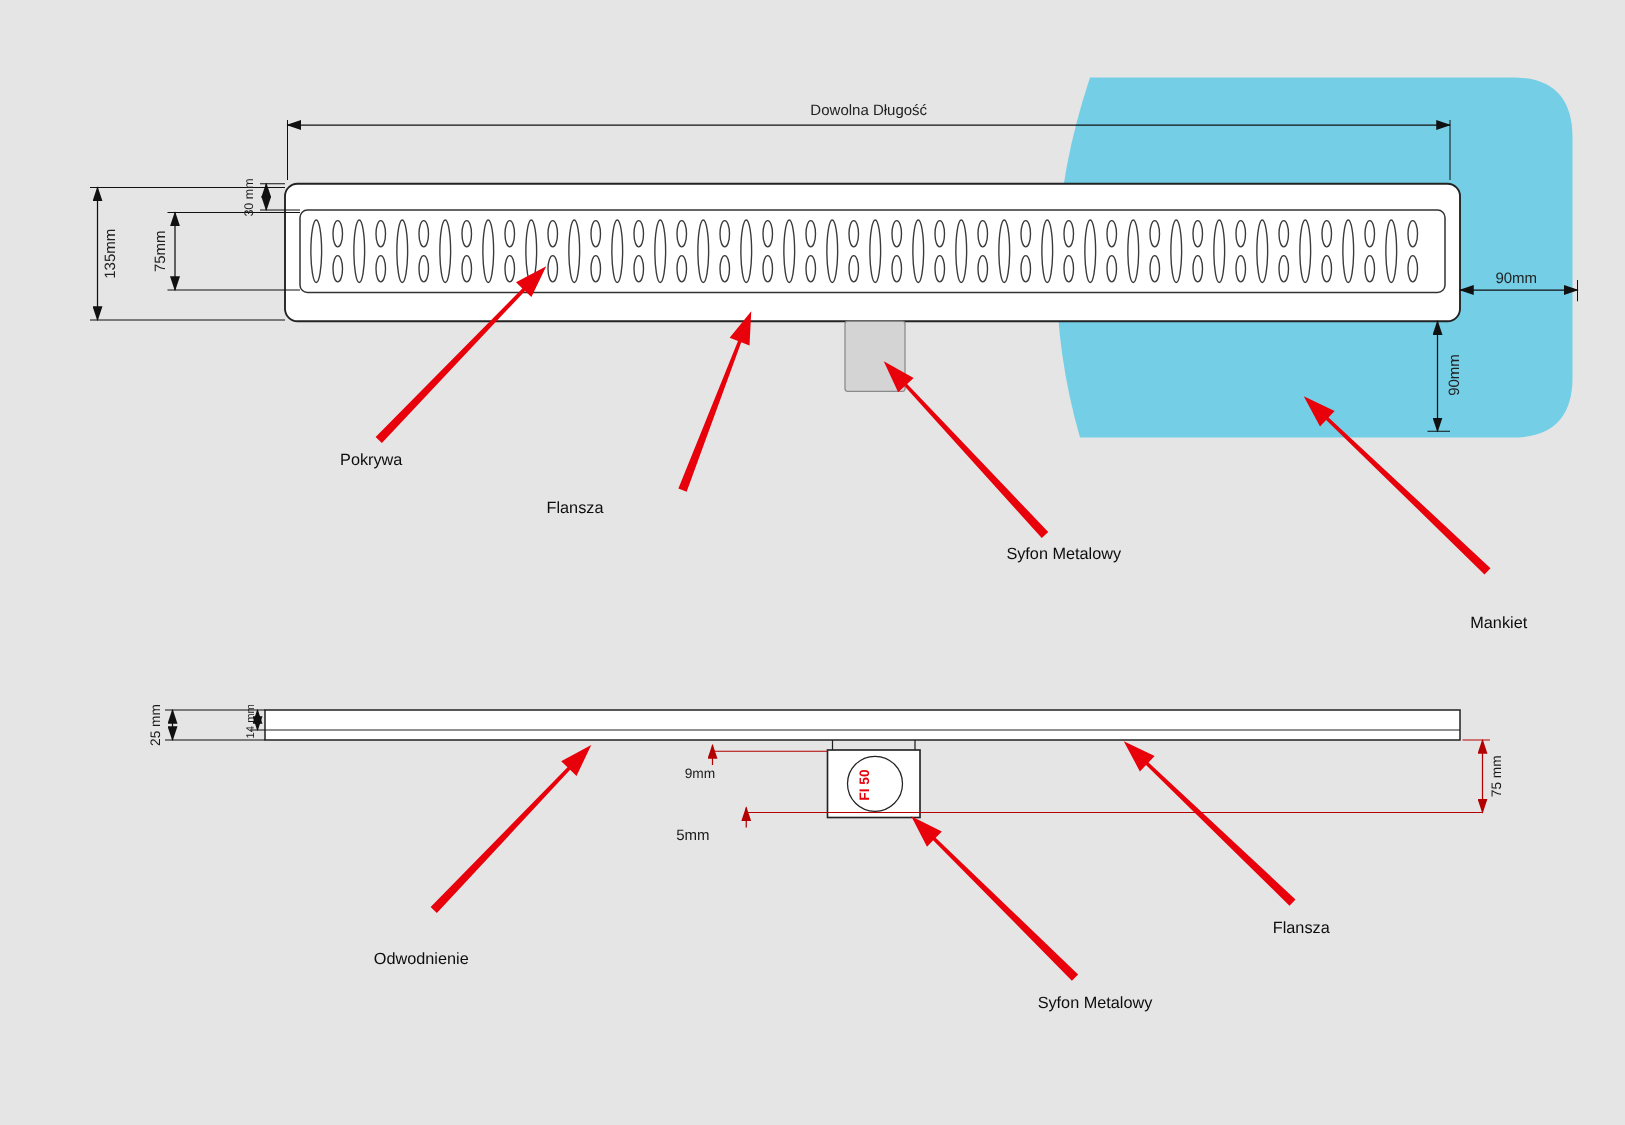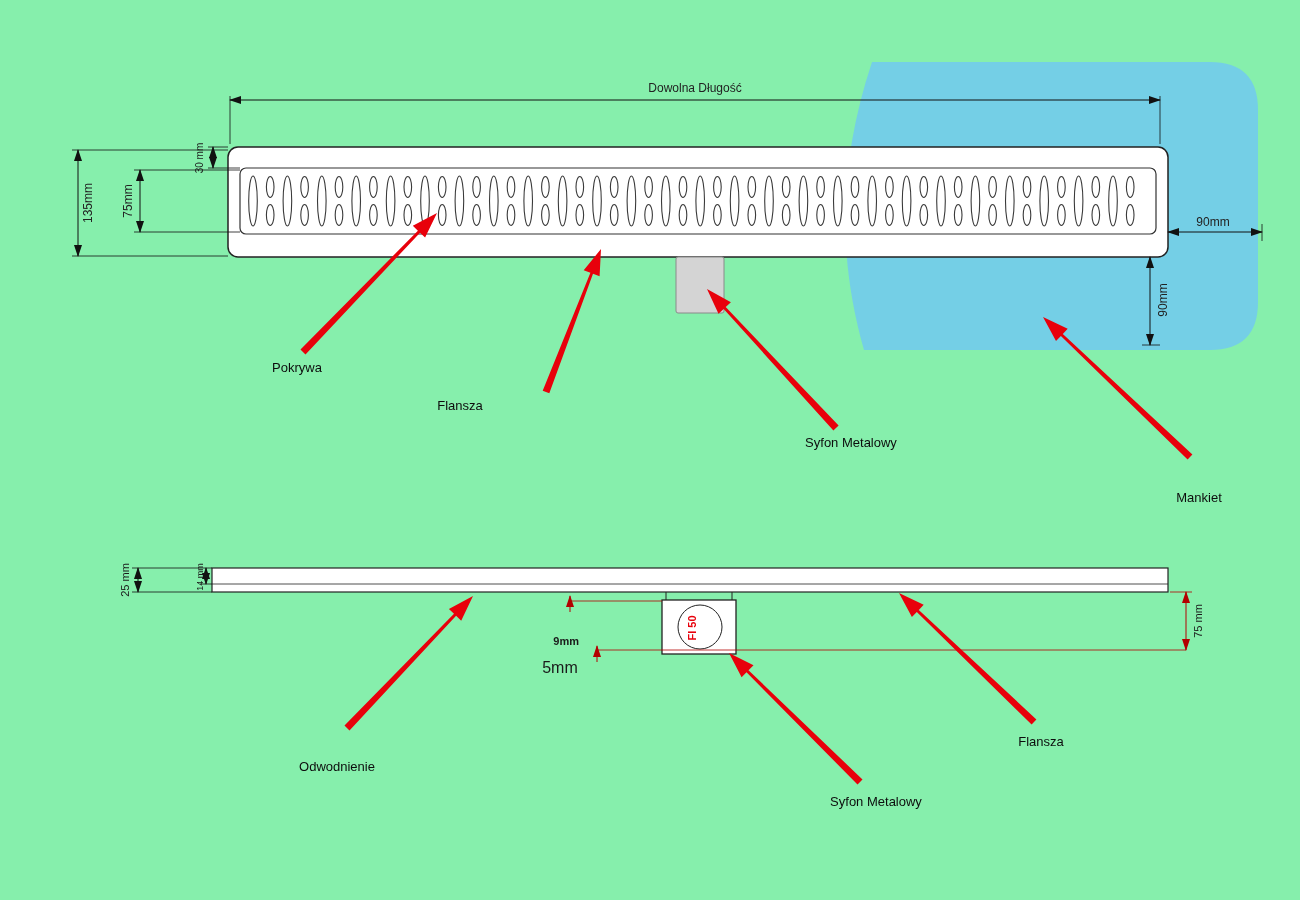--- a/index.html
+++ b/index.html
@@ -1,16 +1,16 @@
 <!DOCTYPE html>
 <html><head>
 <meta charset="utf-8">
 <style>
   html,body{margin:0;padding:0;background:#ffffff;}
-  .canvas{position:relative;width:1300px;height:900px;background:#86efac;
+  .canvas{position:relative;width:1300px;height:900px;background:#e5e5e5;
           font-family:"Liberation Sans",sans-serif;overflow:hidden;}
   svg.layer{position:absolute;left:0;top:0;}
   .lbl{position:absolute;color:#1a1a1a;line-height:16px;white-space:nowrap;}
   .c{text-align:center;}
   .dim{font-size:12px;color:#222;}
   .rot{transform:rotate(-90deg);transform-origin:center center;}
   .callout{font-weight:400;font-size:13px;text-align:center;color:#0d0d0d;}
   .pipe{font-size:11px;font-weight:700;color:#e8000b;}
 </style>
 </head>
@@ -170,22 +170,22 @@
   <div class="lbl dim c" style="left:1181px;top:214px;width:64px;">90mm</div>
   <div class="lbl dim c rot" style="left:1133px;top:292px;width:60px;">90mm</div>
 
   <div class="lbl callout" style="left:237px;top:360px;width:120px;">Pokrywa</div>
   <div class="lbl callout" style="left:400px;top:398px;width:120px;">Flansza</div>
   <div class="lbl callout" style="left:771px;top:435px;width:160px;">Syfon Metalowy</div>
   <div class="lbl callout" style="left:1139px;top:490px;width:120px;">Mankiet</div>
 
   <div class="lbl c rot" style="left:97px;top:572px;width:56px;font-size:11px;">25 mm</div>
   <div class="lbl c rot" style="left:178px;top:569px;width:44px;font-size:9px;">14 mm</div>
-  <div class="lbl" style="left:541px;top:633px;width:38px;font-size:11px;text-align:right;font-weight:bold;">9mm</div>
-  <div class="lbl" style="left:541px;top:660px;width:38px;font-size:16px;text-align:center;">5mm</div>
+  <div class="lbl" style="left:541px;top:611px;width:38px;font-size:11px;text-align:center;">9mm</div>
+  <div class="lbl" style="left:541px;top:660px;width:38px;font-size:12px;text-align:left;">5mm</div>
   <div class="lbl c rot pipe" style="left:667px;top:620px;width:50px;">FI 50</div>
   <div class="lbl c rot" style="left:1168px;top:613px;width:60px;font-size:11px;">75 mm</div>
 
   <div class="lbl callout" style="left:257px;top:759px;width:160px;">Odwodnienie</div>
   <div class="lbl callout" style="left:796px;top:794px;width:160px;">Syfon Metalowy</div>
   <div class="lbl callout" style="left:981px;top:734px;width:120px;">Flansza</div>
 
 </div>
 
 </body></html>

